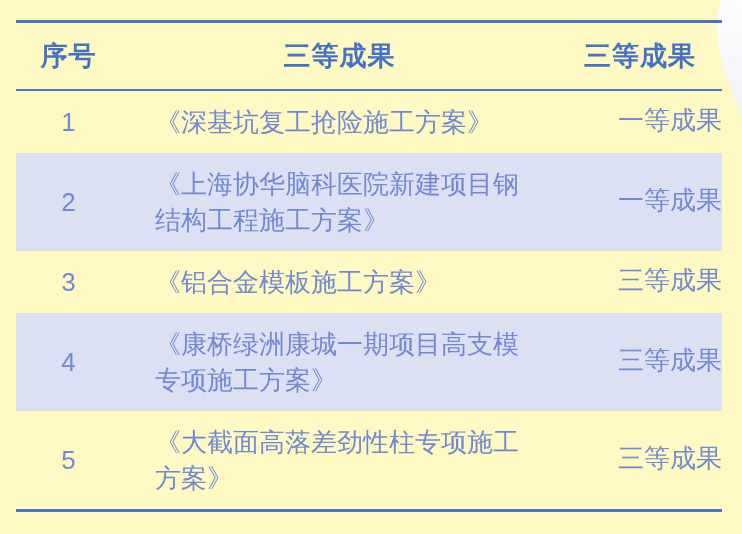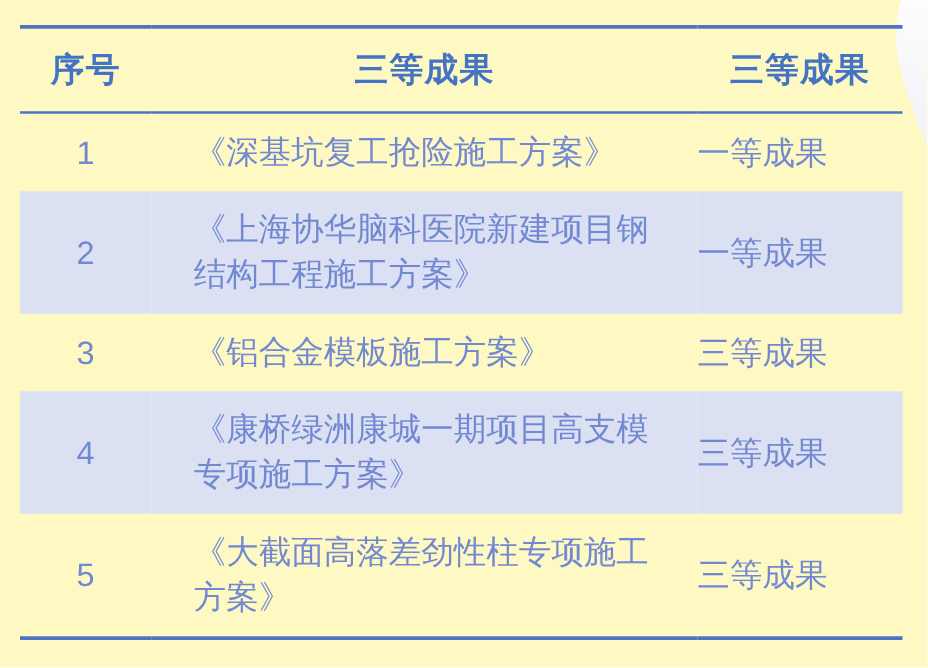--- a/index.html
+++ b/index.html
@@ -44,22 +44,22 @@
     letter-spacing: 1px;
   }
   td {
     color: var(--body-text);
     font-size: 26px;
     line-height: 36px;
     padding: 13px 0;
     vertical-align: middle;
   }
   td.cell-index { text-align: center; }
-  td.cell-name  { text-align: left; padding-left: 34px; padding-right: 28px; font-family: Liberation Serif, serif; }
-  td.cell-award { text-align: left; }
+  td.cell-name  { text-align: left; padding-left: 34px; padding-right: 28px; }
+  td.cell-award { text-align: right; font-family: Liberation Mono, monospace; }
   tr.stripe td { background: var(--stripe-bg); }
 </style>
 </head>
 <body>
 
 <div class="page" style="--header-text: #4472c4; --body-text: #7289d2; --stripe-bg: #dbe1f3; --border-color: #4d74c4;">
 
   <svg class="corner-decoration" viewBox="0 0 30 118" xmlns="http://www.w3.org/2000/svg" aria-hidden="true">
     <defs>
       <linearGradient id="cornerGrad" x1="0" y1="0" x2="0" y2="1">

